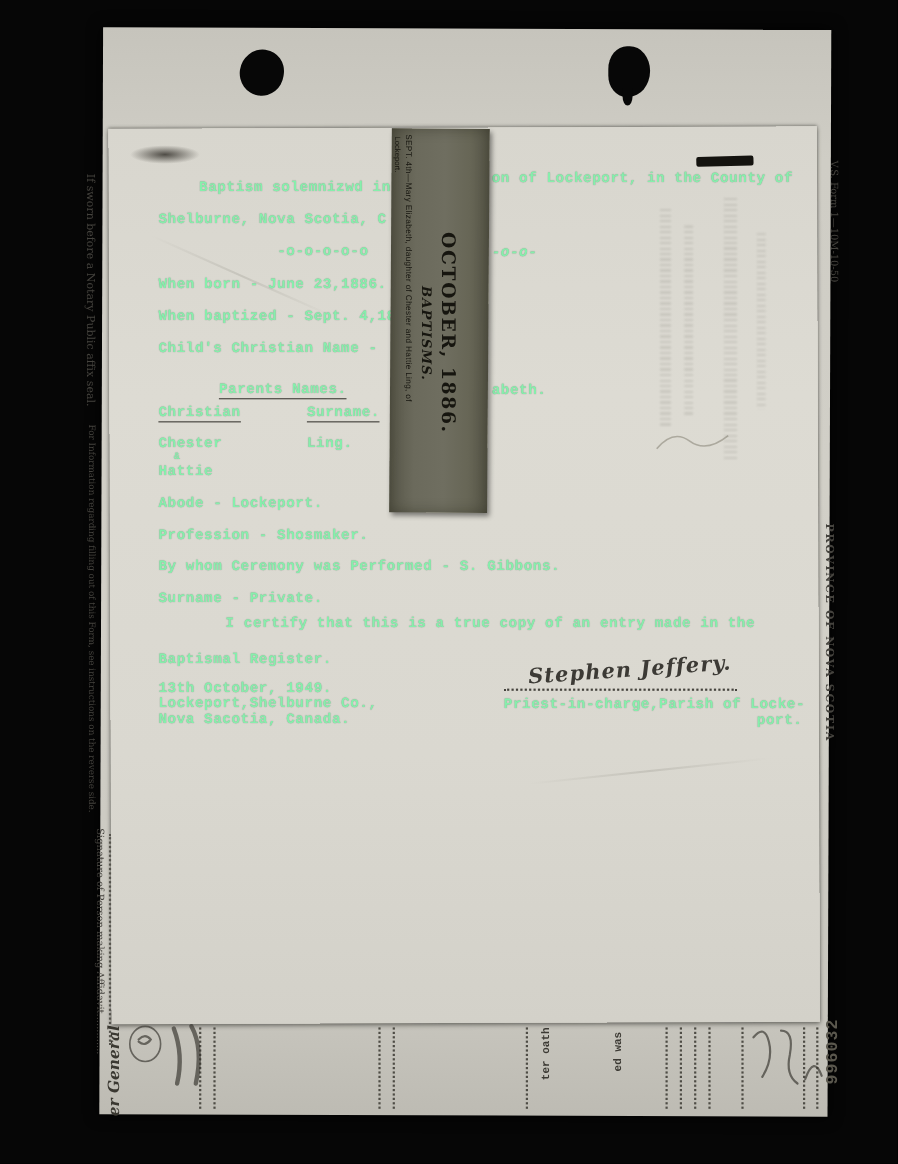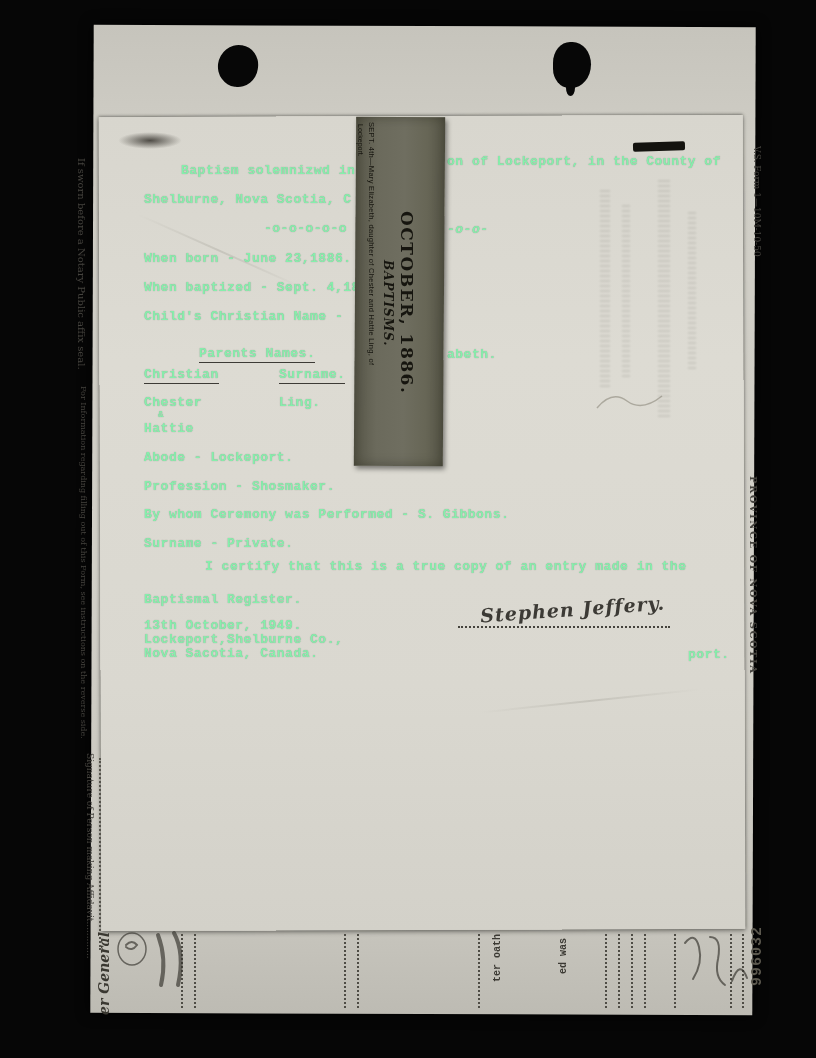--- a/index.html
+++ b/index.html
@@ -99,21 +99,21 @@
   <div class="vtext serifsm" style="left:79px; top:386px; font-size:8px;">For Information regarding filling out of this Form, see instructions on the reverse side.</div>
   <div class="vtext serifsm" style="left:85px; top:753px; font-size:9px;">Signature of Person making Affidavit.............</div>
   <div style="position:absolute; left:99px; top:758px; height:192px; border-left:2px dotted #55534c; z-index:3;"></div>
 
   <div class="vtext serifsm" style="left:752px; top:146px; font-size:9px;">V.S. Form 1—10M-10-50</div>
   <div class="vtext serifsm" style="left:748px; top:476px; font-size:10px; font-weight:700; letter-spacing:1.5px;">PROVINCE OF NOVA SCOTIA</div>
 
   <div class="t" style="left:181px; top:163px;">Baptism solemnizwd in</div>
   <div class="t" style="left:447px; top:154px;">on of Lockeport, in the County of</div>
   <div class="t" style="left:144px; top:192px;">Shelburne, Nova Scotia, C</div>
-  <div class="t" style="left:252px; top:221px;margin-left:12px;">-o-o-o-o-o</div>
+  <div class="t" style="left:252px; top:221px;">-o-o-o-o-o</div>
   <div class="t" style="left:447px; top:222px;font-style:italic;">-o-o-</div>
   <div class="t" style="left:144px; top:251px;">When born - June 23,1886.</div>
   <div class="t" style="left:144px; top:280px;">When baptized - Sept. 4,18</div>
   <div class="t" style="left:144px; top:309px;">Child's Christian Name -</div>
   <div class="t" style="left:447px; top:310px;margin-top:37px;">abeth.</div>
   <div class="t u" style="left:199px; top:346px;">Parents Names.</div>
   <div class="t u" style="left:144px; top:367px;">Christian</div>
   <div class="t u" style="left:279px; top:367px;">Surname.</div>
   <div class="t" style="left:144px; top:395px;">Chester</div>
   <div class="t" style="left:279px; top:395px;font-family:Liberation Mono, monospace;">Ling.</div>
@@ -123,20 +123,21 @@
   <div class="t" style="left:144px; top:479px;text-align:center;">Profession - Shosmaker.</div>
   <div class="t" style="left:144px; top:507px;">By whom Ceremony was Performed - S. Gibbons.</div>
   <div class="t" style="left:144px; top:536px;">Surname - Private.</div>
   <div class="t" style="left:205px; top:559px;">I certify that this is a true copy of an entry made in the</div>
   <div class="t" style="left:144px; top:592px;">Baptismal Register.</div>
   <div class="t" style="left:144px; top:618px;">13th October, 1949.</div>
   <div class="t" style="left:144px; top:632px;">Lockeport,Shelburne Co.,</div>
   <div class="t" style="left:144px; top:646px;">Nova Sacotia, Canada.</div>
   <div class="signature">Stephen Jeffery.</div>
   <div class="sigline"></div>
+  <div class="t" style="left:458px; top:633px;">Priest-in-charge,Parish of Locke-</div>
   <div class="t" style="left:688px; top:647px;">port.</div>
 
   <div class="strip"></div>
   <div class="vtext clip-txt clip-edge">Lockeport.</div>
   <div class="vtext clip-txt clip-entry">SEPT. 4th—Mary Elizabeth, daughter of Chester and Hattie Ling, of</div>
   <div class="vtext clip-txt clip-section">BAPTISMS.</div>
   <div class="vtext clip-txt clip-mast">OCTOBER, 1886.</div>
 
   <div class="bdot" style="left:181px;"></div>
   <div class="bdot" style="left:194px;"></div>

